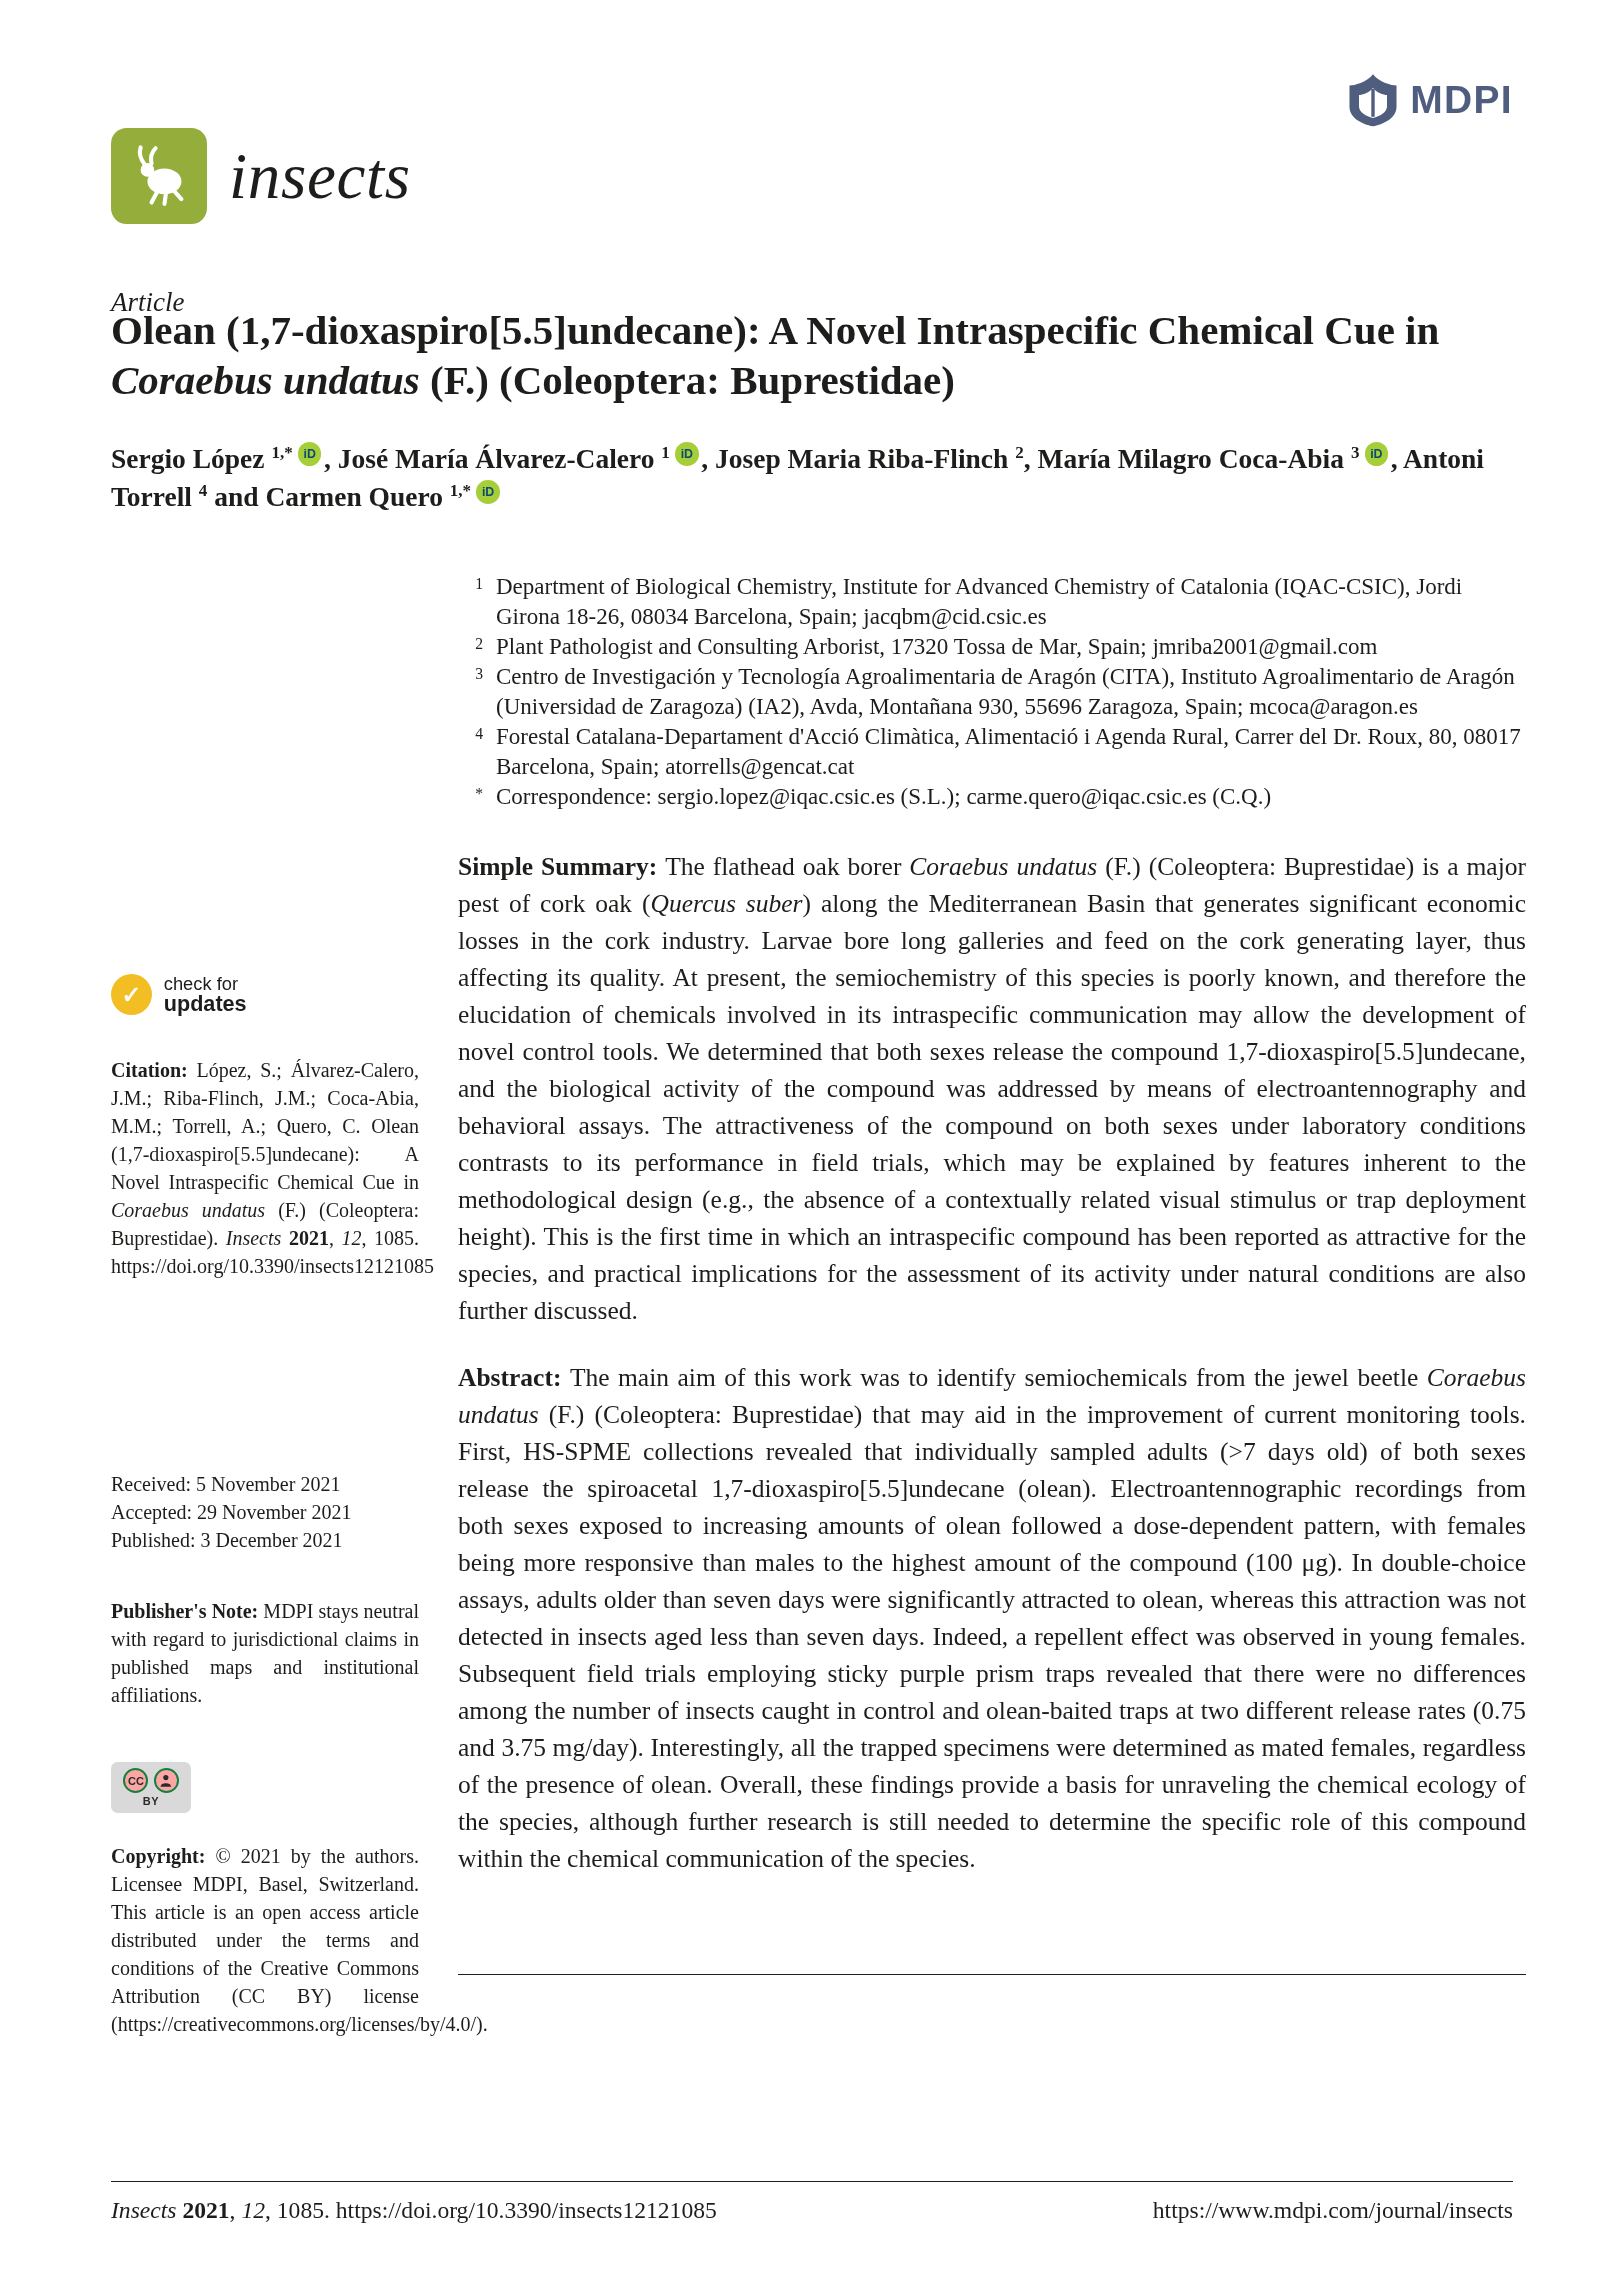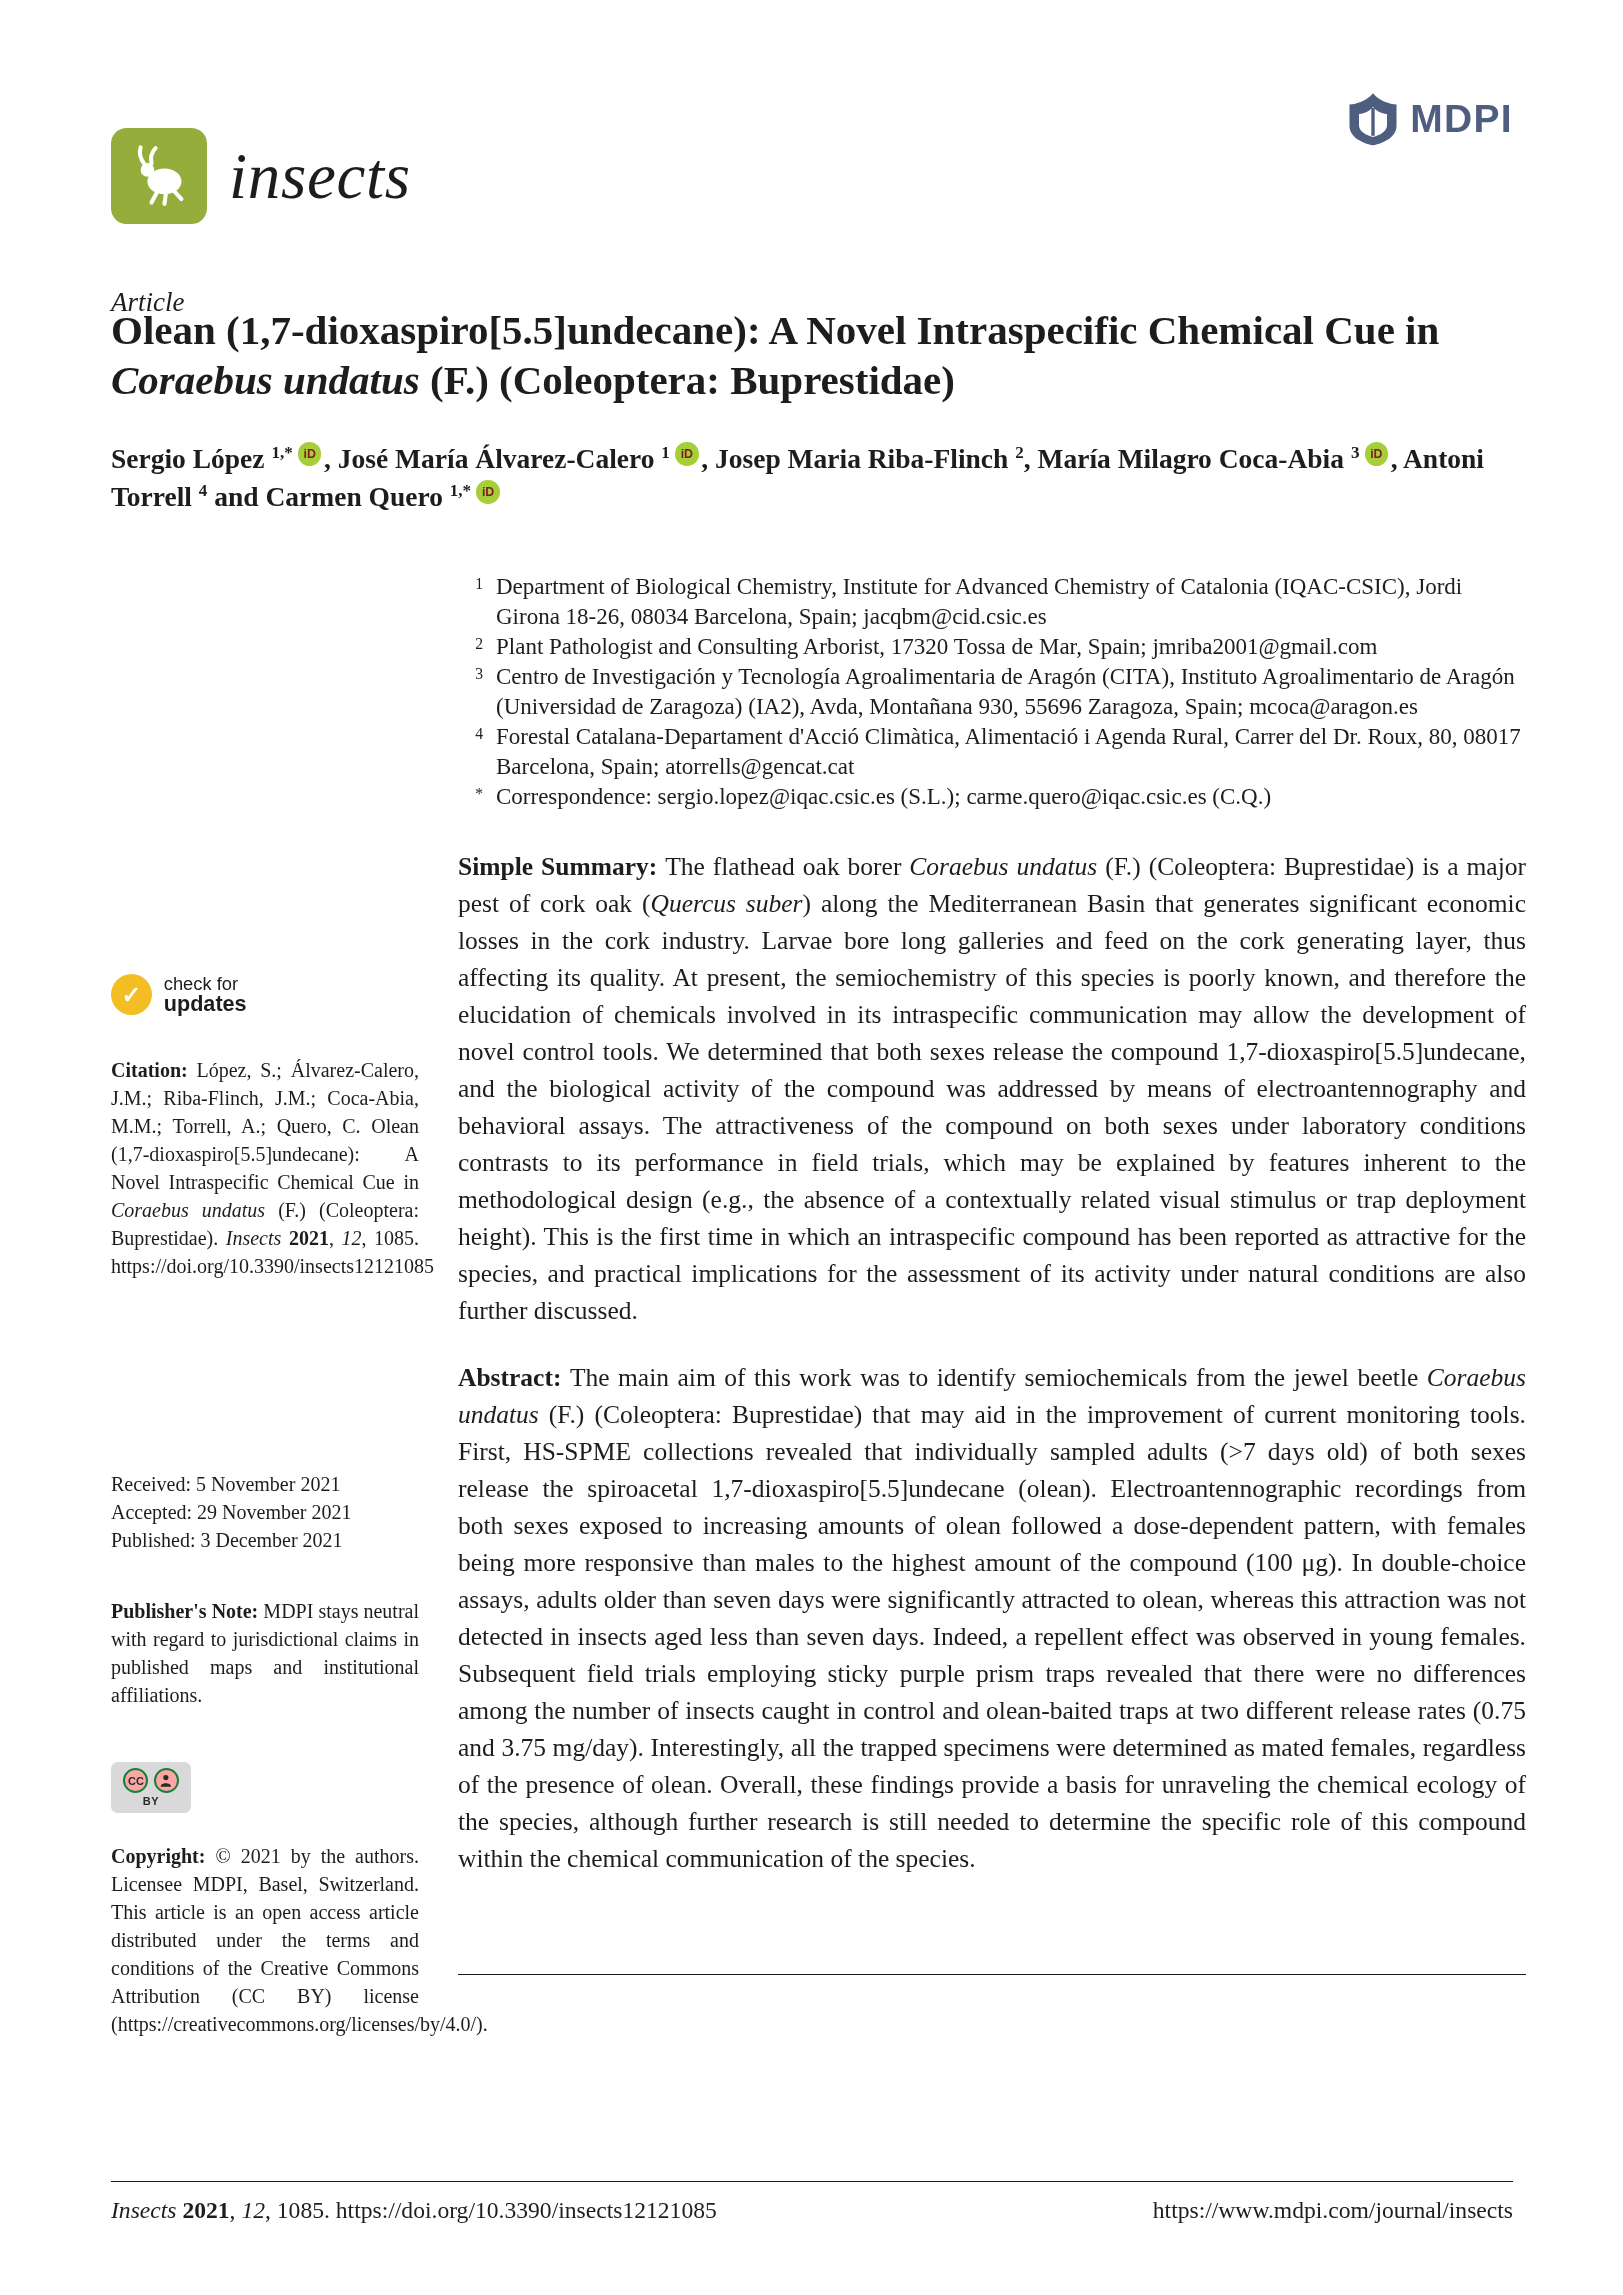--- a/index.html
+++ b/index.html
@@ -9,32 +9,32 @@
 
   .it { font-style:italic; }
   .bd { font-weight:bold; }
   sup { font-size:62%; line-height:0; }
 
   
   .logo-box { position:absolute; left:111px; top:128px; width:96px; height:96px;
               background:#94AD3B; border-radius:15.7px; display:flex; align-items:center; justify-content:center; }
   .journal-name { position:absolute; left:229px; top:128px; height:96px; line-height:96px;
                   font-size:65px; font-style:italic; color:#1d1d1b; letter-spacing:0.7px; }
-  .mdpi-logo { position:absolute; right:110px; top:91px; display:flex; align-items:center; gap:9.2px; }
+  .mdpi-logo { position:absolute; right:110px; top:72px; display:flex; align-items:center; gap:9.2px; }
   .mdpi-text { font-family:"Liberation Sans", sans-serif; font-weight:bold; font-size:39px;
                color:#4F5E7F; letter-spacing:1.3px; }
 
   
   .article-type { position:absolute; left:111px; top:255px; font-size:27px; font-style:italic;margin-top:32px; }
   .page-title { position:absolute; left:111px; top:305px; width:1414px;
                 font-size:41px; font-weight:bold; line-height:50px; }
   .authors-line { position:absolute; left:111px; top:440px; width:1420px;
                   font-size:27.5px; font-weight:bold; line-height:38px; }
   .inline-icon.orcid-icon { display:inline-flex; width:23.6px; height:23.6px; border-radius:50%;
-        background:#A6CE39; color:#7f1d1d; font-family:"Liberation Sans", sans-serif;
+        background:#A6CE39; color:#0c4a6e; font-family:"Liberation Sans", sans-serif;
         font-size:12.4px; font-weight:bold; align-items:center; justify-content:center;
         vertical-align:super; margin:0 2.6px 0 5.2px; }
 
   
   .affiliations { position:absolute; left:458px; top:572px; width:1068px;
                   font-size:23px; line-height:30px; }
   .aff-row { display:flex; gap:13px; }
   .aff-marker { width:25px; text-align:right; font-size:15.7px; position:relative; top:-2.6px; flex:none; }
   .aff-text { flex:1; }
 

